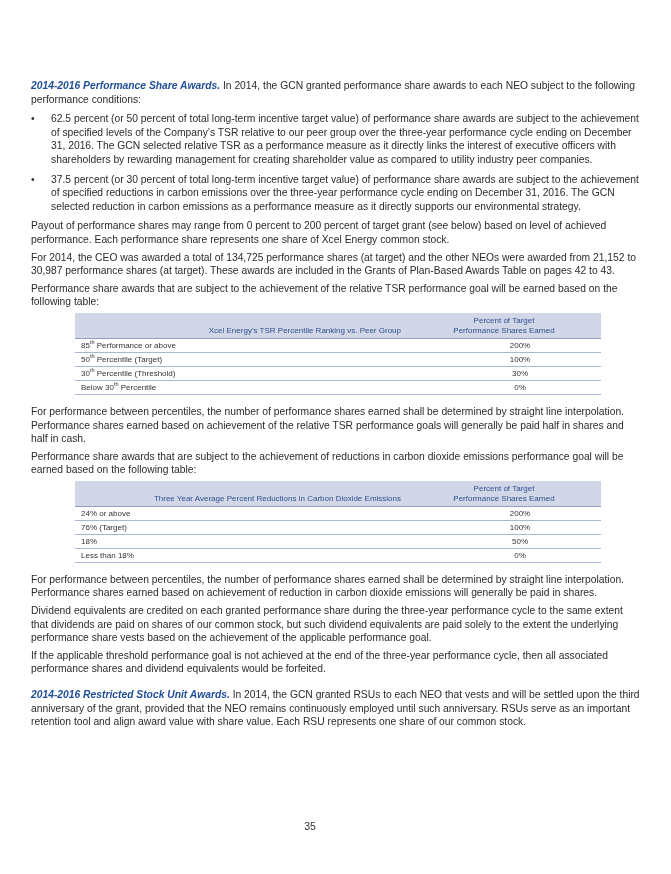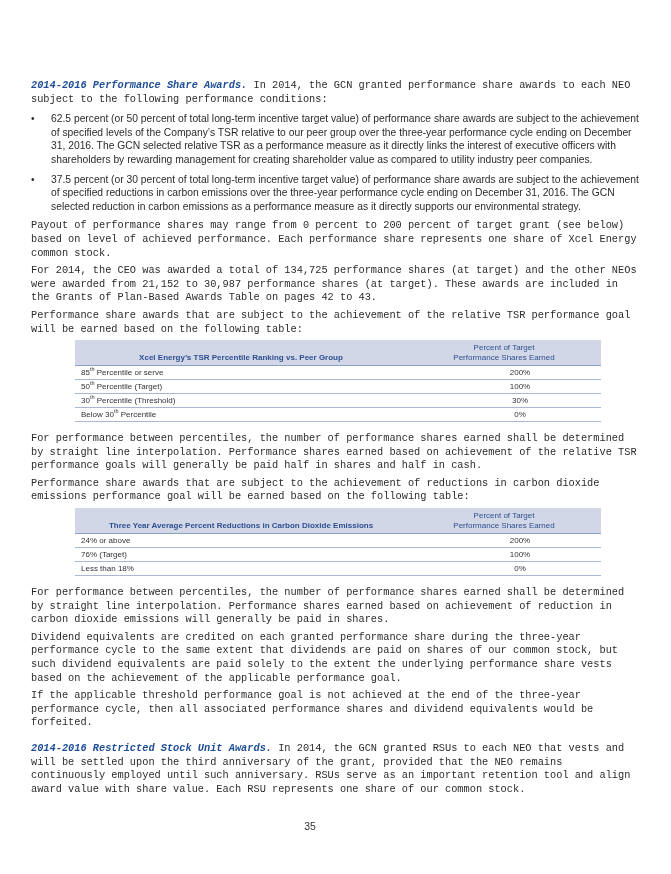--- a/index.html
+++ b/index.html
@@ -1,34 +1,34 @@
 <!DOCTYPE html>
 <html><head>
 <meta charset="utf-8">
 <style>
   html, body { margin: 0; padding: 0; background: #ffffff; }
   body {
     width: 671px; height: 874px; position: relative; overflow: hidden;
     font-family: "Liberation Sans", sans-serif; color: #2b2b2b;
   }
   .page { position: absolute; left: 31px; top: 79px; width: 610px; font-size: 10.3px; line-height: 13.6px; }
-  p { margin: 0 0 4px 0; font-family: Liberation Mono, monospace; }
+  p { margin: 0 0 4px 0; }
   .lead { color: #1f4e96; font-weight: bold; font-style: italic; }
   .bullets { margin: 6px 0 6px 0; padding: 0; list-style: none; }
   .bullets li { position: relative; padding-left: 20px; margin-bottom: 6px; }
   .bullets li .dot { position: absolute; left: 0; top: 0; }
   table.ptable {
     width: 526px; margin: 4px 0 10px 44px; border-collapse: collapse;
     font-size: 8px; line-height: 10px; color: #333;
   }
   table.ptable thead th {
     background: #d2d7e8; color: #2d4f8f; font-weight: normal; padding: 3px 4px 2px 6px;
     vertical-align: bottom; border-bottom: 1px solid #8fa0c7;
   }
-  table.ptable thead th.left { text-align: center; font-weight: bold; }
+  table.ptable thead th.left { text-align: right; }
   table.ptable thead th.right { text-align: center; width: 150px; }
   table.ptable tbody td { padding: 2px 6px 1px 6px; border-bottom: 1px solid #a9b6d4; }
   table.ptable tbody td.right { text-align: center; width: 150px; padding-left: 40px; margin-top: 25px; }
   sup { font-size: 5.5px; line-height: 0; vertical-align: super; }
   .pagenum { position: absolute; left: 0; width: 620px; top: 820px; text-align: center; font-size: 10.5px; color: #333; }
 </style>
 </head>
 <body>
 
 <div class="page">
@@ -57,21 +57,21 @@
       <tr>
         <th class="left">Xcel Energy’s TSR Percentile Ranking vs. Peer Group</th>
         <th class="right">
           <span>Percent of Target</span><br>
           <span>Performance Shares Earned</span>
         </th>
       </tr>
     </thead>
     <tbody>
       <tr>
-        <td><span>85</span><sup>th</sup><span> Percentile or serve</span></td>
+        <td><span>85</span><sup>th</sup><span> Performance or above</span></td>
         <td class="right">200%</td>
       </tr>
       <tr>
         <td><span>50</span><sup>th</sup><span> Percentile (Target)</span></td>
         <td class="right">100%</td>
       </tr>
       <tr>
         <td><span>30</span><sup>th</sup><span> Percentile (Threshold)</span></td>
         <td class="right">30%</td>
       </tr>
@@ -98,20 +98,24 @@
     <tbody>
       <tr>
         <td>24% or above</td>
         <td class="right">200%</td>
       </tr>
       <tr>
         <td>76% (Target)</td>
         <td class="right">100%</td>
       </tr>
       <tr>
+        <td>18%</td>
+        <td class="right">50%</td>
+      </tr>
+      <tr>
         <td>Less than 18%</td>
         <td class="right">0%</td>
       </tr>
     </tbody>
   </table>
 
   <p>For performance between percentiles, the number of performance shares earned shall be determined by straight line interpolation. Performance shares earned based on achievement of reduction in carbon dioxide emissions will generally be paid in shares.</p>
   <p>Dividend equivalents are credited on each granted performance share during the three-year performance cycle to the same extent that dividends are paid on shares of our common stock, but such dividend equivalents are paid solely to the extent the underlying performance share vests based on the achievement of the applicable performance goal.</p>
   <p>If the applicable threshold performance goal is not achieved at the end of the three-year performance cycle, then all associated performance shares and dividend equivalents would be forfeited.</p>
 

